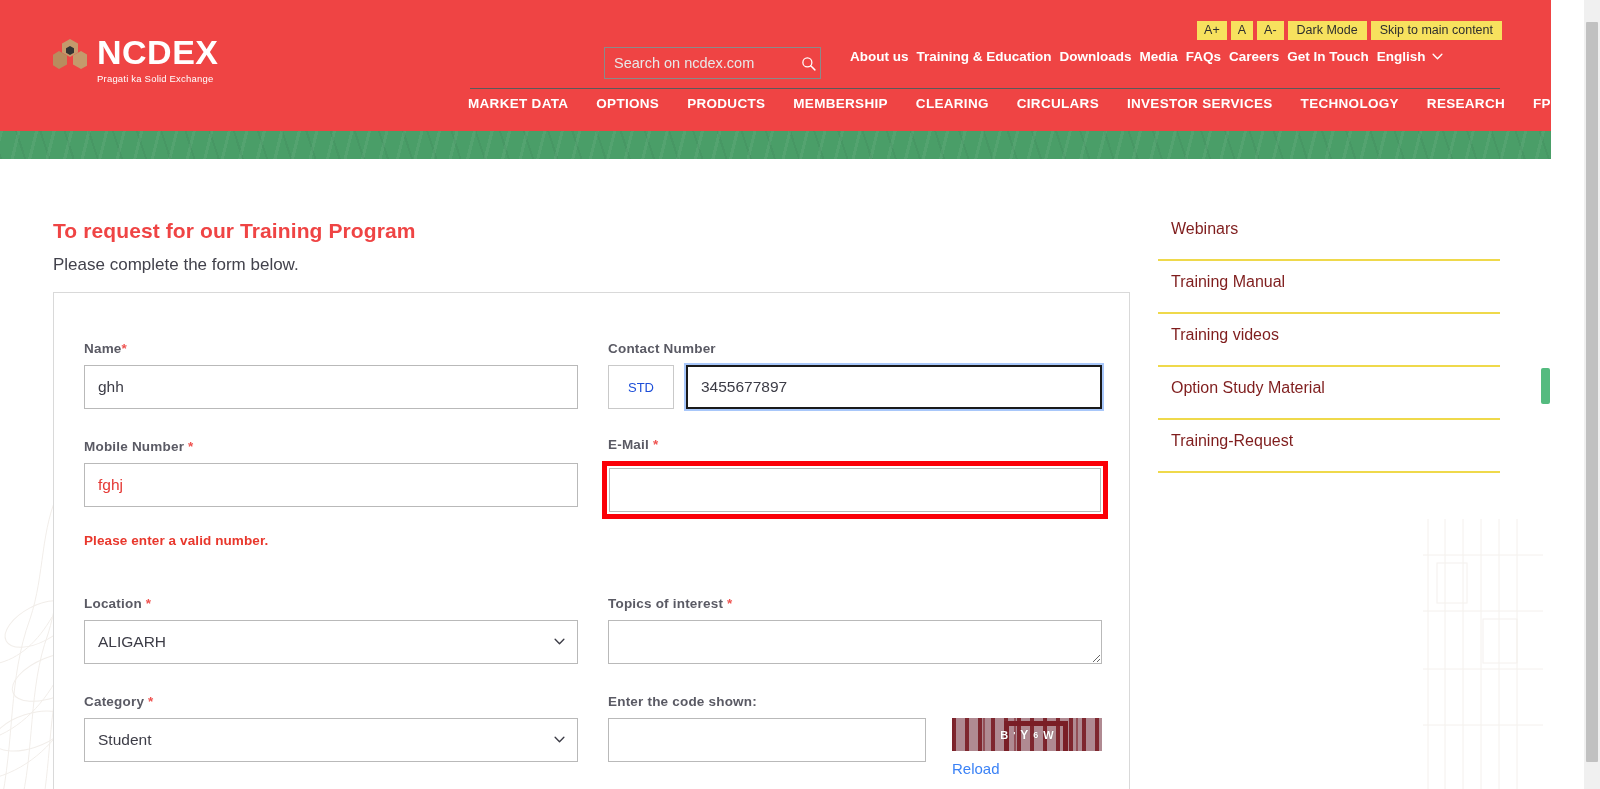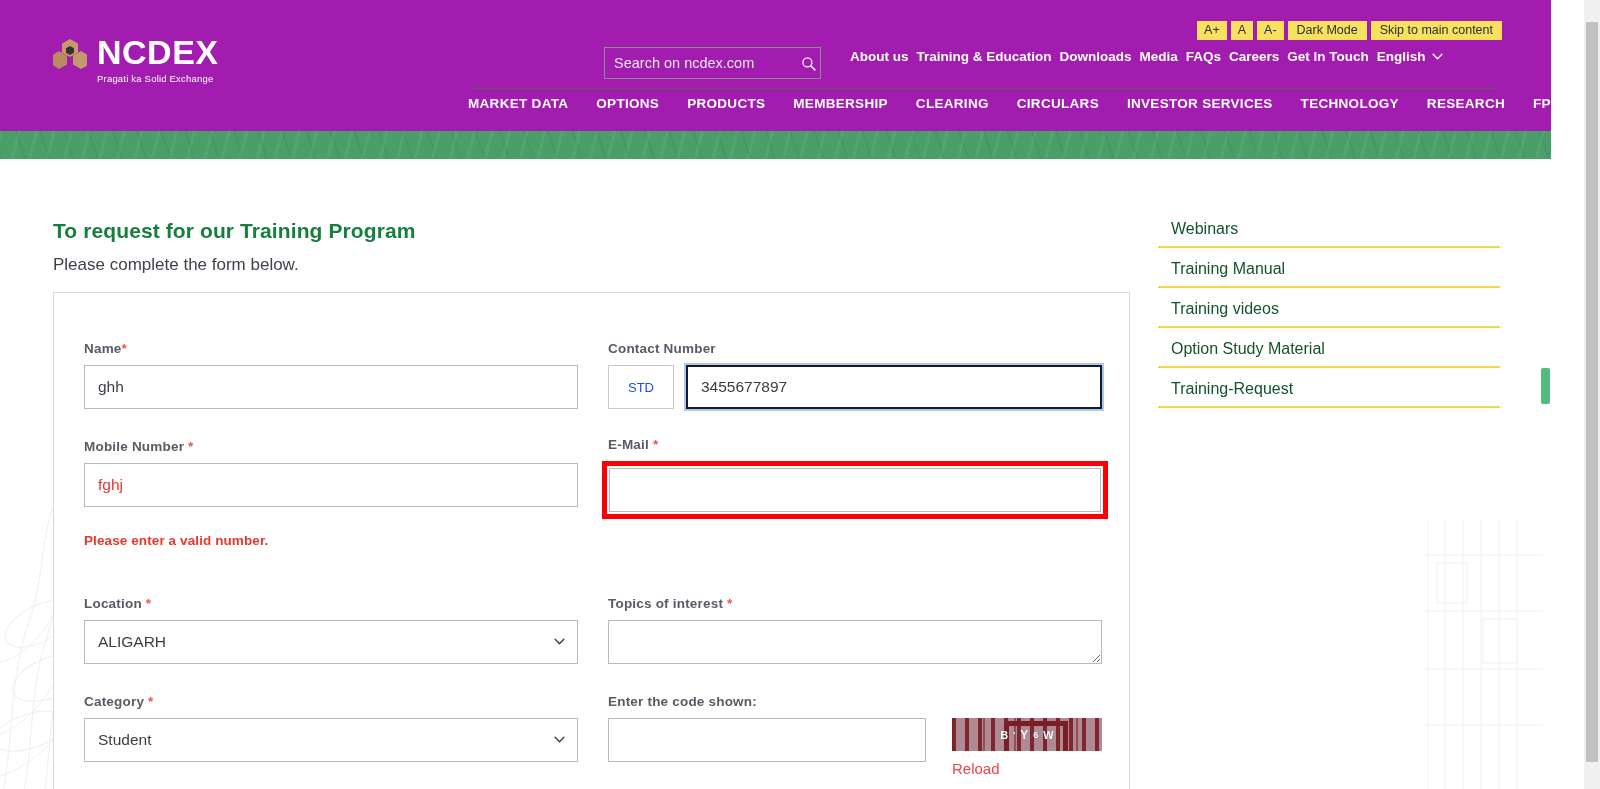--- a/index.html
+++ b/index.html
@@ -46,21 +46,21 @@
     background: #54bb7f;
     border-radius: 2px;
     z-index: 40;
   }
 
   
   #header {
     position: relative;
     width: 1551px;
     height: 131px;
-    background: #a21caf;
+    background: #ef4444;
     overflow: hidden;
     padding-left: 38px;
   }
 
   #logo-block {
     position: absolute;
     left: 53px; top: 35px;
     display: flex;
     align-items: flex-start;
   }
@@ -217,21 +217,21 @@
     width: 120px; height: 270px;
     opacity: 0.45;
     pointer-events: none;
   }
 
   #page-title {
     position: absolute;
     left: 53px; top: 60px;
     font-size: 21px;
     font-weight: bold;
-    color: #15803d;
+    color: #ef4444;
     letter-spacing: 0.1px;
   }
   #page-subtitle {
     position: absolute;
     left: 53px; top: 96px;
     font-size: 17px;
     color: #42424c;
   }
 
   
@@ -418,36 +418,36 @@
     font-family: "Liberation Sans", sans-serif;
     text-shadow: 0 0 1px rgba(0,0,0,0.4);
   }
   .captcha-char.c2 { font-size: 9px; }
   .captcha-char.c3 { font-size: 12px; }
   .captcha-char.c4 { font-size: 9px; }
   #captcha-reload {
     display: block;
     margin-top: 9px;
     font-size: 15px;
-    color: #ef4444;
+    color: #3b82f6;
     text-decoration: none;
     cursor: pointer;
   }
 
   
   #sidebar {
     position: absolute;
     left: 1158px; top: 49px;
     width: 342px;
   }
   .sidebar-item {
-    padding: 12px 0 8px 13px;
+    padding: 12px 0 21px 13px;
     border-bottom: 2px solid #efd94b;
     font-size: 16px;
-    color: #14532d;
+    color: #7f1d1d;
     cursor: pointer;
   }
 </style>
 </head>
 <body>
 
 <div id="page">
 
   <div id="header">
 

